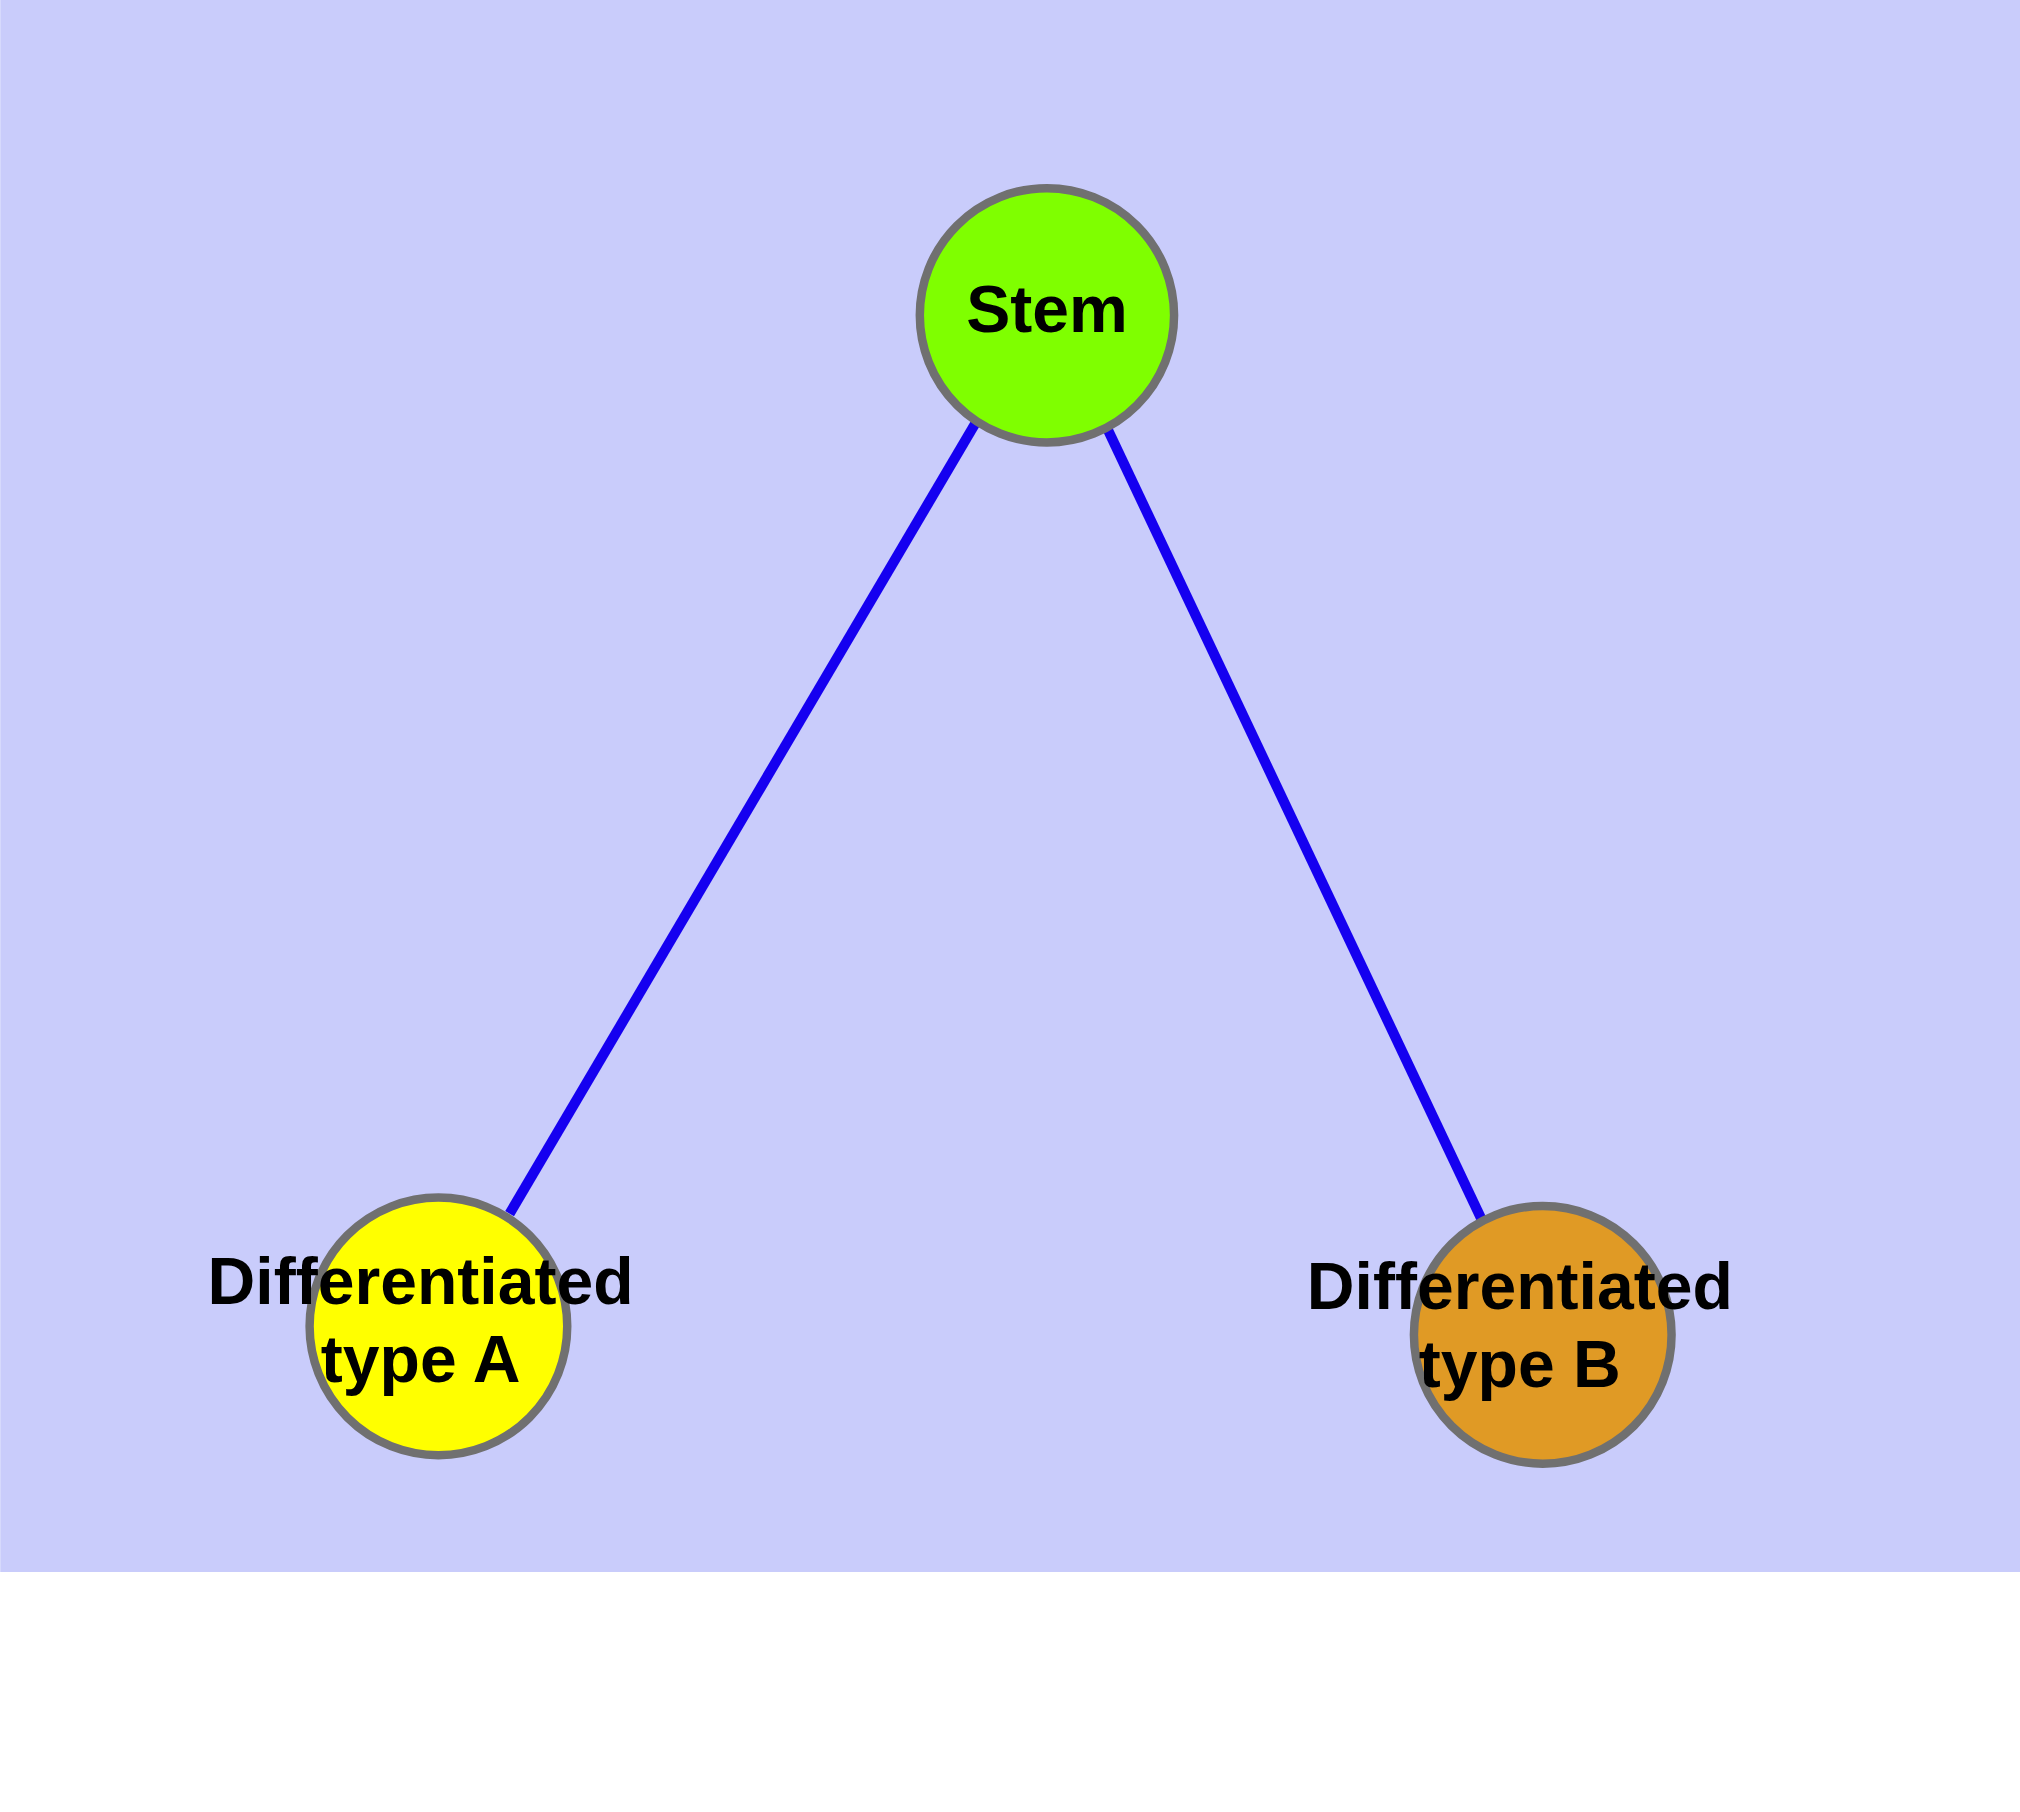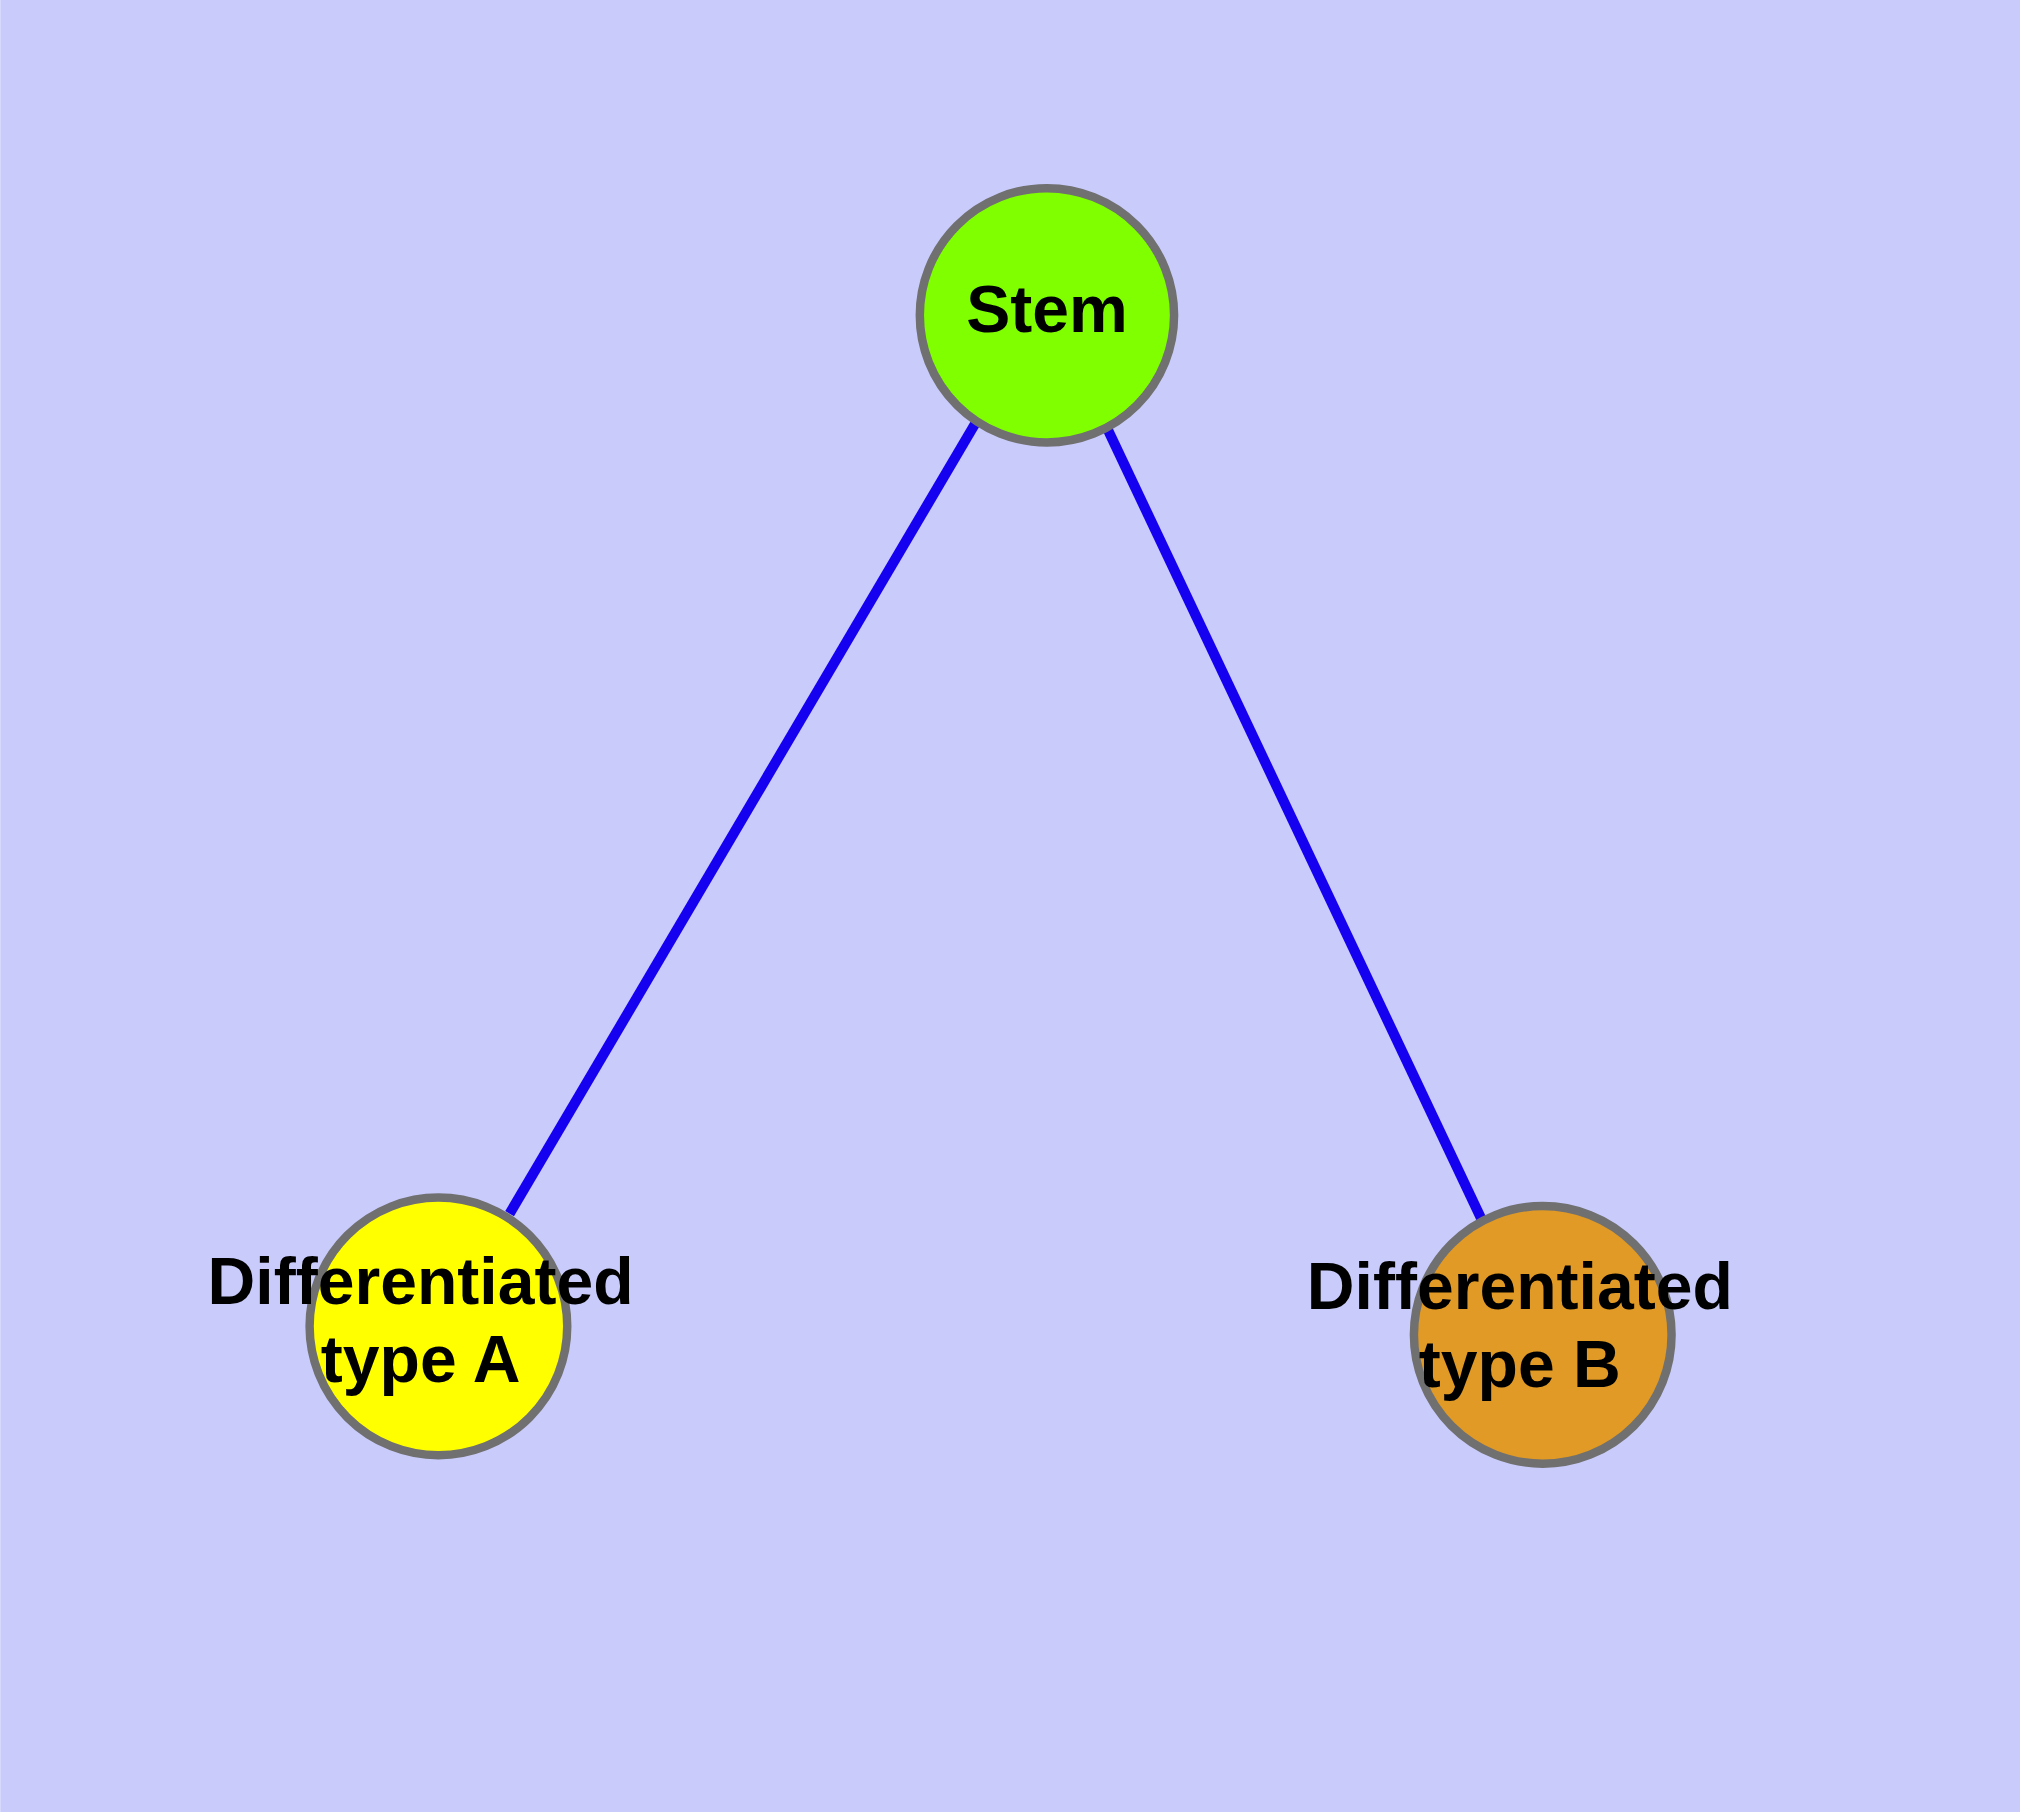--- a/index.html
+++ b/index.html
@@ -32,21 +32,21 @@
     text-anchor: middle;
     dominant-baseline: middle;
     pointer-events: none;
     font-family: "Liberation Sans", "DejaVu Sans", sans-serif;
   }
   .node-label tspan { font-family: "Liberation Sans", "DejaVu Sans", sans-serif; }
 </style>
 </head>
 <body>
 
-<div id="stage" style="width: 2021px; height: 1812px;">
+<div id="stage" style="width: 2021px; height: 1572px;">
   <svg id="graph-svg" viewBox="0 0 2384 2138" xmlns="http://www.w3.org/2000/svg" style="width: 2021px; height: 1812px;">
       <rect x="0" y="0" width="2384" height="2138" fill="#C9CCFB"></rect>
       <g>
         <line x1="1152" y1="497" x2="601" y2="1432" stroke="#1500F0" stroke-width="12" stroke-linecap="butt"></line>
         <line x1="1304" y1="501" x2="1748" y2="1439" stroke="#1500F0" stroke-width="12" stroke-linecap="butt"></line>
       </g>
       <g>
         <circle cx="1235" cy="372" r="150" fill="#7FFF00" stroke="#707070" stroke-width="10"></circle>
         <circle cx="517" cy="1565" r="152" fill="#FFFF00" stroke="#707070" stroke-width="10"></circle>
         <circle cx="1820" cy="1575" r="152" fill="#E09A25" stroke="#707070" stroke-width="10"></circle>

